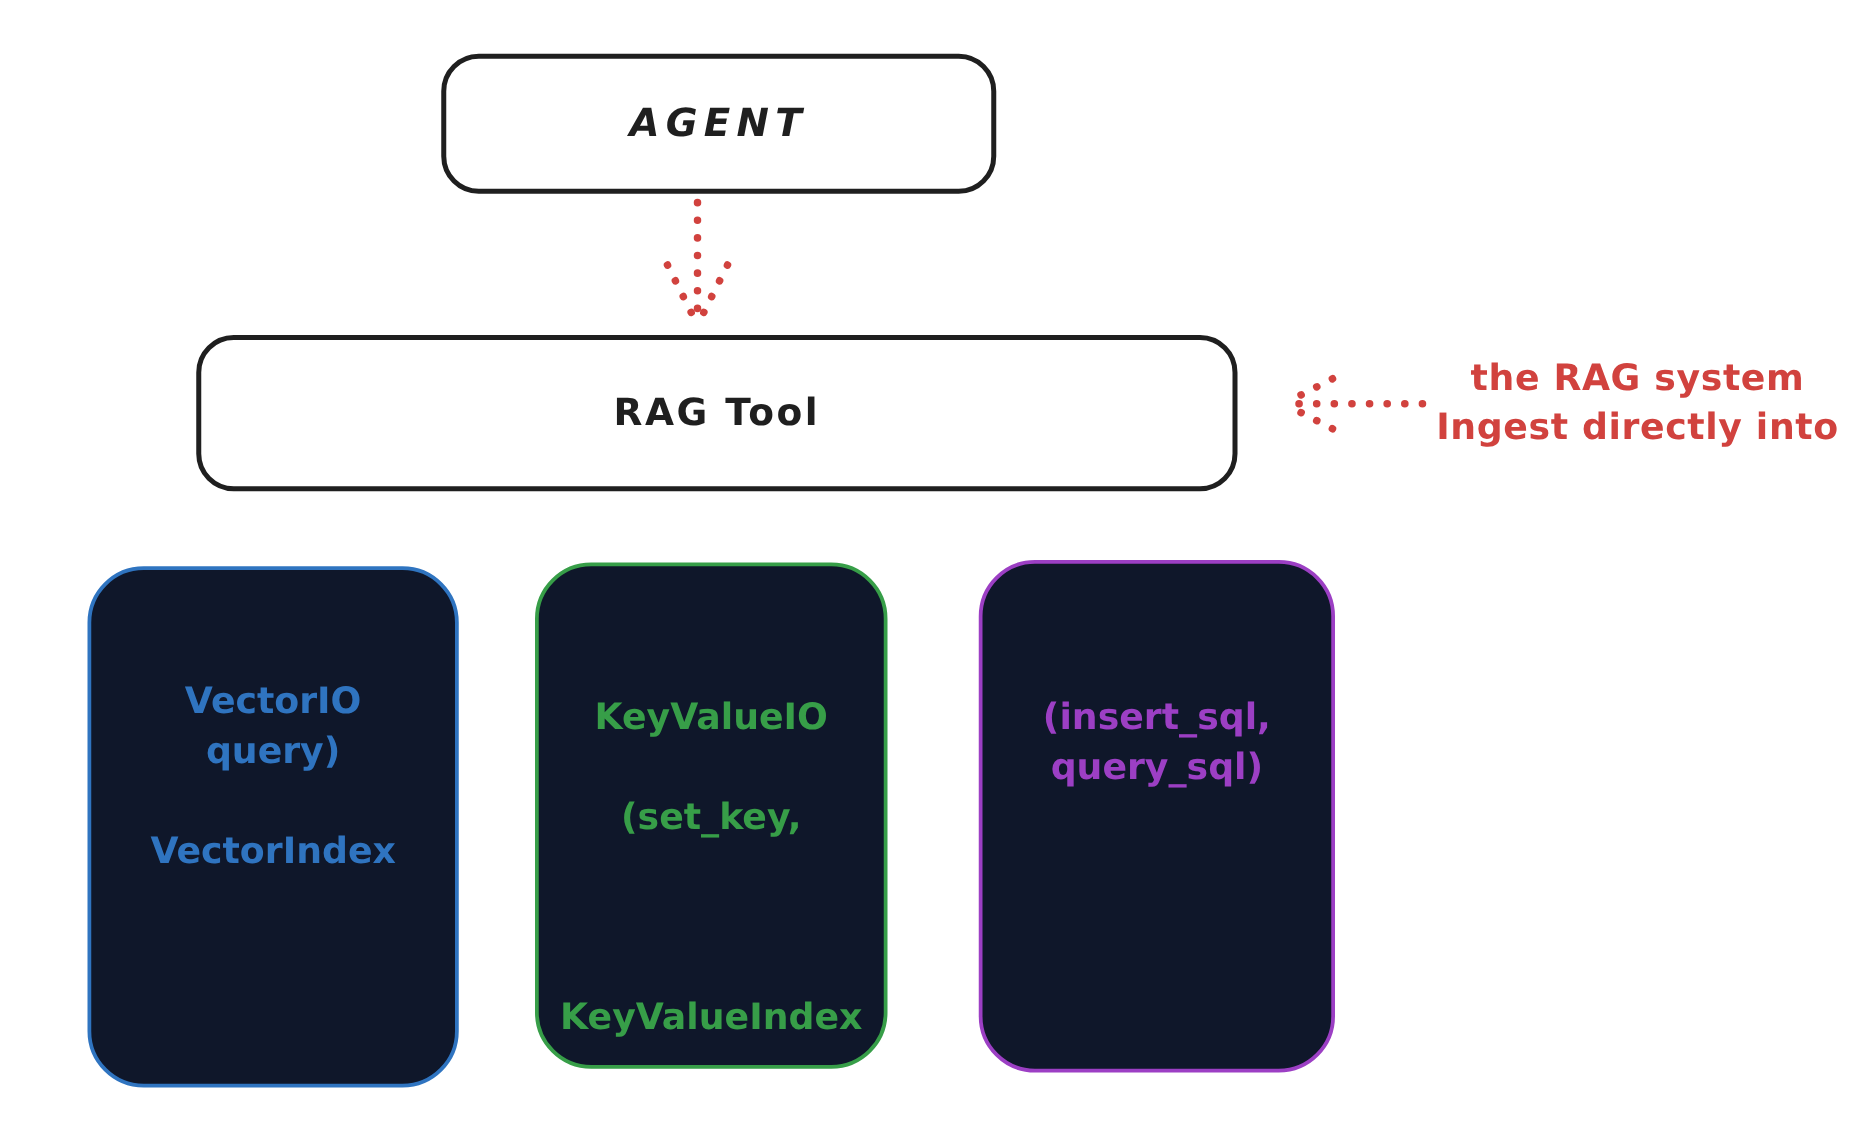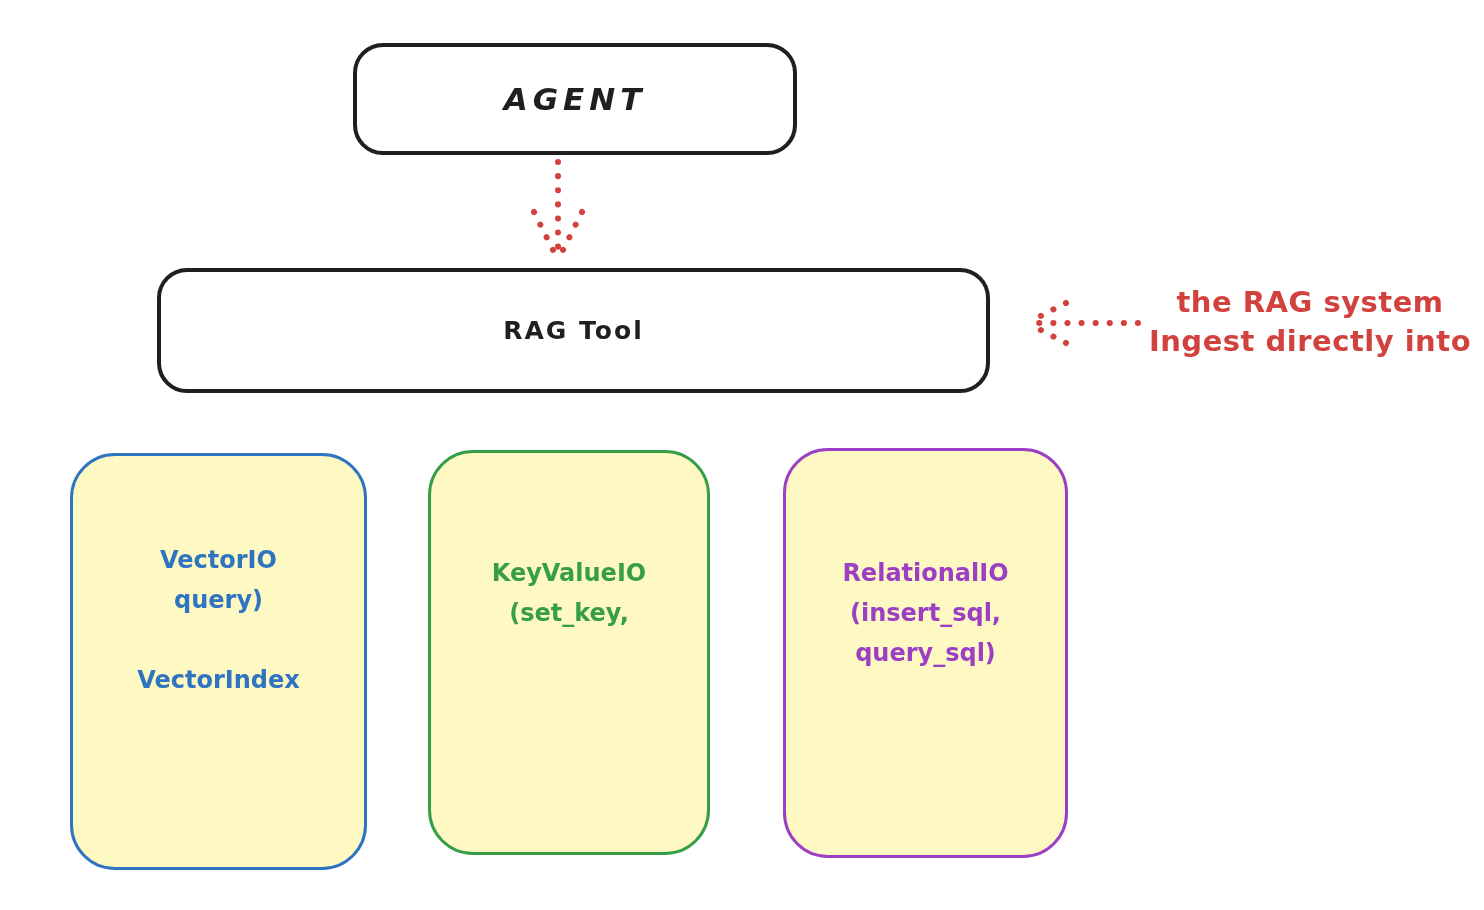--- a/index.html
+++ b/index.html
@@ -17,21 +17,21 @@
   
   .node-box {
     position: absolute;
     border: 4px solid #1f1f1f;
     border-radius: 30px;
     background: #ffffff;
     display: flex; align-items: center; justify-content: center;
     color: #1f1f1f;
   }
   .node-box .node-label {
-    font-size: 25px;
+    font-size: 30px;
     font-weight: bold;
     letter-spacing: 2px;
   }
   .agent-box { left: 353px; top: 43px; width: 444px; height: 112px; }
   .agent-box .node-label { font-style: italic; letter-spacing: 5px; font-size: 31px; }
   .rag-box { left: 157px; top: 268px; width: 833px; height: 125px; }
 
   
   .arrow-svg { position: absolute; overflow: visible; }
   .arrow-down-svg { left: 518px; top: 158px; }
@@ -46,31 +46,31 @@
     font-size: 29px;
     font-weight: bold;
     line-height: 39px;
     letter-spacing: 0.5px;
   }
 
   
   .io-box {
     position: absolute;
     border-radius: 45px;
-    background: #fef9c3;
+    background: #0f172a;
     border: 3.5px solid;
     display: flex; flex-direction: column; align-items: center;
     text-align: center;
-    font-size: 24px;
+    font-size: 29px;
     font-weight: bold;
     line-height: 40px;
   }
   .io-box .io-gap { height: 40px; }
   .io-blue   { left: 70px;  top: 453px; width: 297px; height: 417px; border-color: #2f74c0; color: #2f74c0; padding-top: 84px; }
-  .io-green  { left: 428px; top: 450px; width: 282px; height: 405px; border-color: #379e48; color: #379e48; padding-top: 100px; }
+  .io-green  { left: 428px; top: 450px; width: 282px; height: 405px; border-color: #379e48; color: #379e48; padding-top: 100px; gap: 40px; }
   .io-purple { left: 783px; top: 448px; width: 285px; height: 410px; border-color: #9c3fc4; color: #9c3fc4; padding-top: 102px; }
 </style>
 </head>
 <body>
 
 <div class="canvas">
 
   <div class="node-box agent-box">
     <span class="node-label">AGENT</span>
   </div>
@@ -104,22 +104,22 @@
     <span>VectorIO</span>
     <span>query)</span>
     <span class="io-gap"></span>
     <span>VectorIndex</span>
   </div>
 
   <div class="io-box io-green">
     <span>KeyValueIO</span>
     <span>(set_key,</span>
     <span class="io-gap"></span>
+    <span>KeyValueIndex</span>
   </div>
 
   <div class="io-box io-purple">
-    <span>RelationalIO</span>
     <span>(insert_sql,</span>
     <span>query_sql)</span>
     <span class="io-gap"></span>
   </div>
 
 </div>
 
 </body></html>

